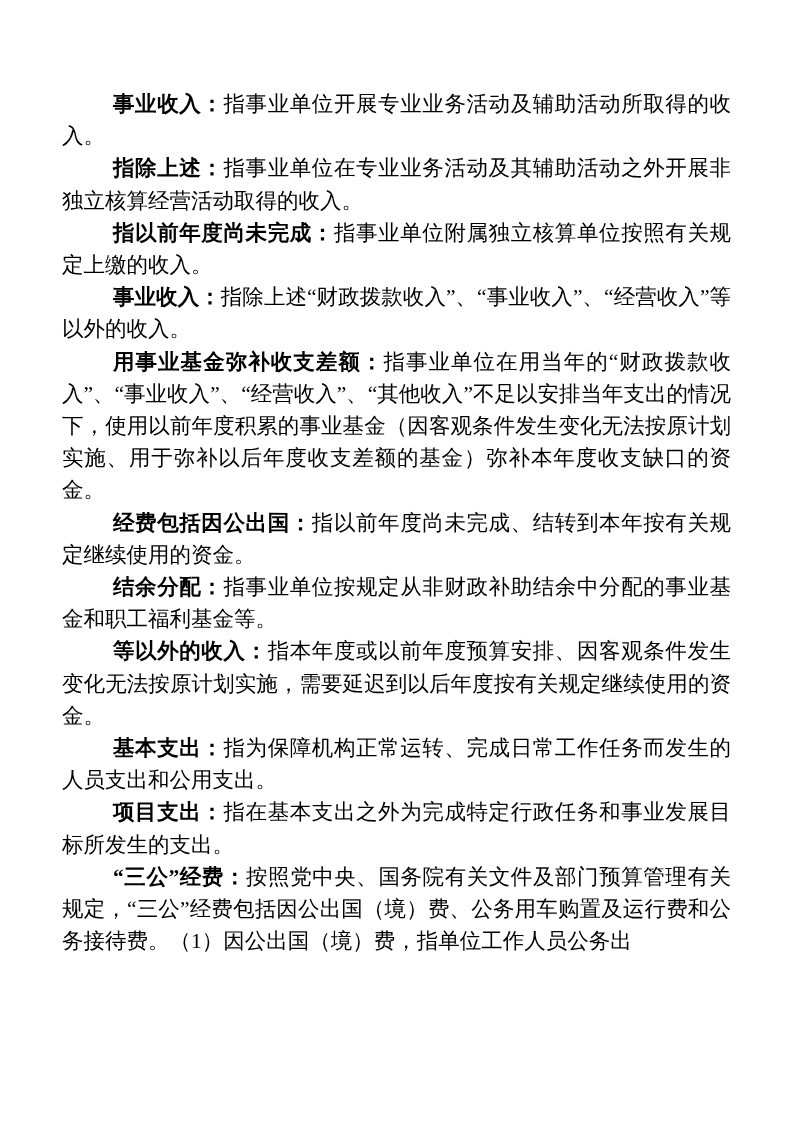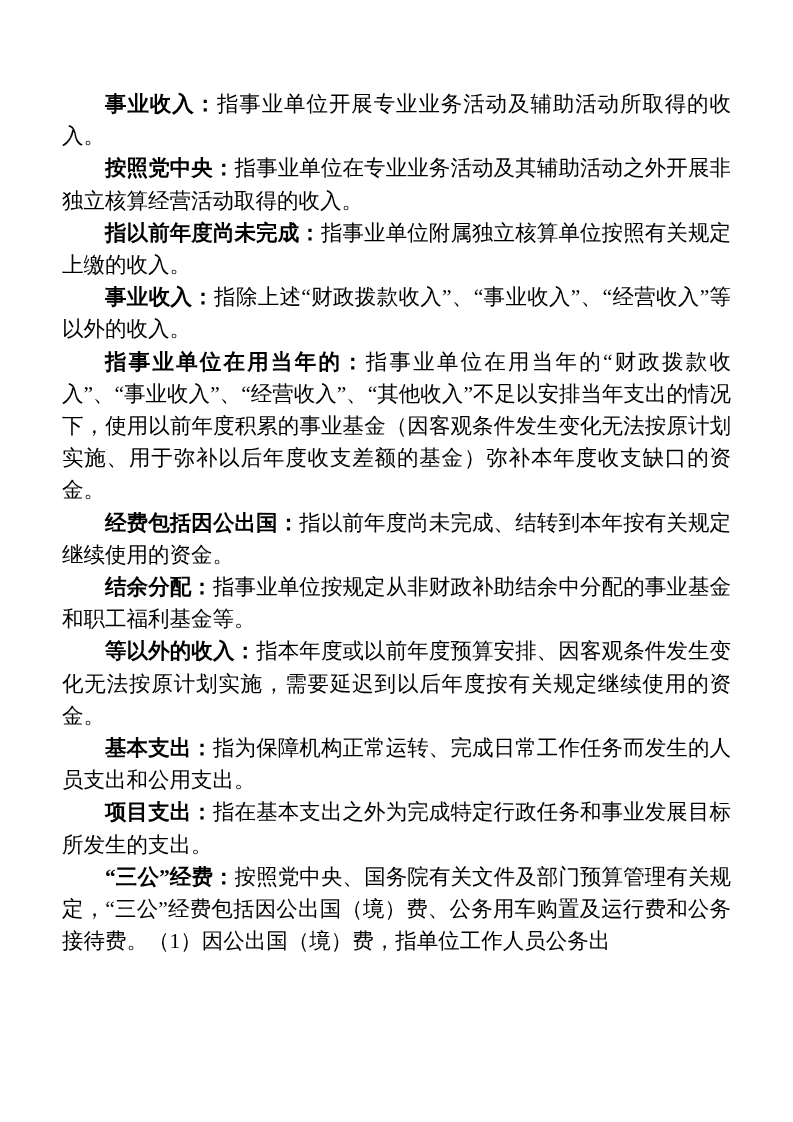--- a/index.html
+++ b/index.html
@@ -26,37 +26,38 @@
     text-align: justify;
     text-justify: inter-character;
   }
   .para {
     margin: 0;
     padding: 0;
     text-indent: 2em;
   }
   .term {
     font-weight: 700;
+    margin-left: 8px;
   }
 </style>
 </head>
 <body>
 
 <div class="page">
   <div class="text-block">
 
     <p class="para"><span class="term">事业收入：</span><span>指事业单位开展专业业务活动及辅助活动所取得的收入。</span></p>
 
-    <p class="para"><span class="term">按照党中央：</span><span>指事业单位在专业业务活动及其辅助活动之外开展非独立核算经营活动取得的收入。</span></p>
+    <p class="para"><span class="term">指除上述：</span><span>指事业单位在专业业务活动及其辅助活动之外开展非独立核算经营活动取得的收入。</span></p>
 
     <p class="para"><span class="term">指以前年度尚未完成：</span><span>指事业单位附属独立核算单位按照有关规定上缴的收入。</span></p>
 
     <p class="para"><span class="term">事业收入：</span><span>指除上述“财政拨款收入”、“事业收入”、“经营收入”等以外的收入。</span></p>
 
-    <p class="para"><span class="term">指事业单位在用当年的：</span><span>指事业单位在用当年的“财政拨款收入”、“事业收入”、“经营收入”、“其他收入”不足以安排当年支出的情况下，使用以前年度积累的事业基金（因客观条件发生变化无法按原计划实施、用于弥补以后年度收支差额的基金）弥补本年度收支缺口的资金。</span></p>
+    <p class="para"><span class="term">用事业基金弥补收支差额：</span><span>指事业单位在用当年的“财政拨款收入”、“事业收入”、“经营收入”、“其他收入”不足以安排当年支出的情况下，使用以前年度积累的事业基金（因客观条件发生变化无法按原计划实施、用于弥补以后年度收支差额的基金）弥补本年度收支缺口的资金。</span></p>
 
     <p class="para"><span class="term">经费包括因公出国：</span><span>指以前年度尚未完成、结转到本年按有关规定继续使用的资金。</span></p>
 
     <p class="para"><span class="term">结余分配：</span><span>指事业单位按规定从非财政补助结余中分配的事业基金和职工福利基金等。</span></p>
 
     <p class="para"><span class="term">等以外的收入：</span><span>指本年度或以前年度预算安排、因客观条件发生变化无法按原计划实施，需要延迟到以后年度按有关规定继续使用的资金。</span></p>
 
     <p class="para"><span class="term">基本支出：</span><span>指为保障机构正常运转、完成日常工作任务而发生的人员支出和公用支出。</span></p>
 
     <p class="para"><span class="term">项目支出：</span><span>指在基本支出之外为完成特定行政任务和事业发展目标所发生的支出。</span></p>

